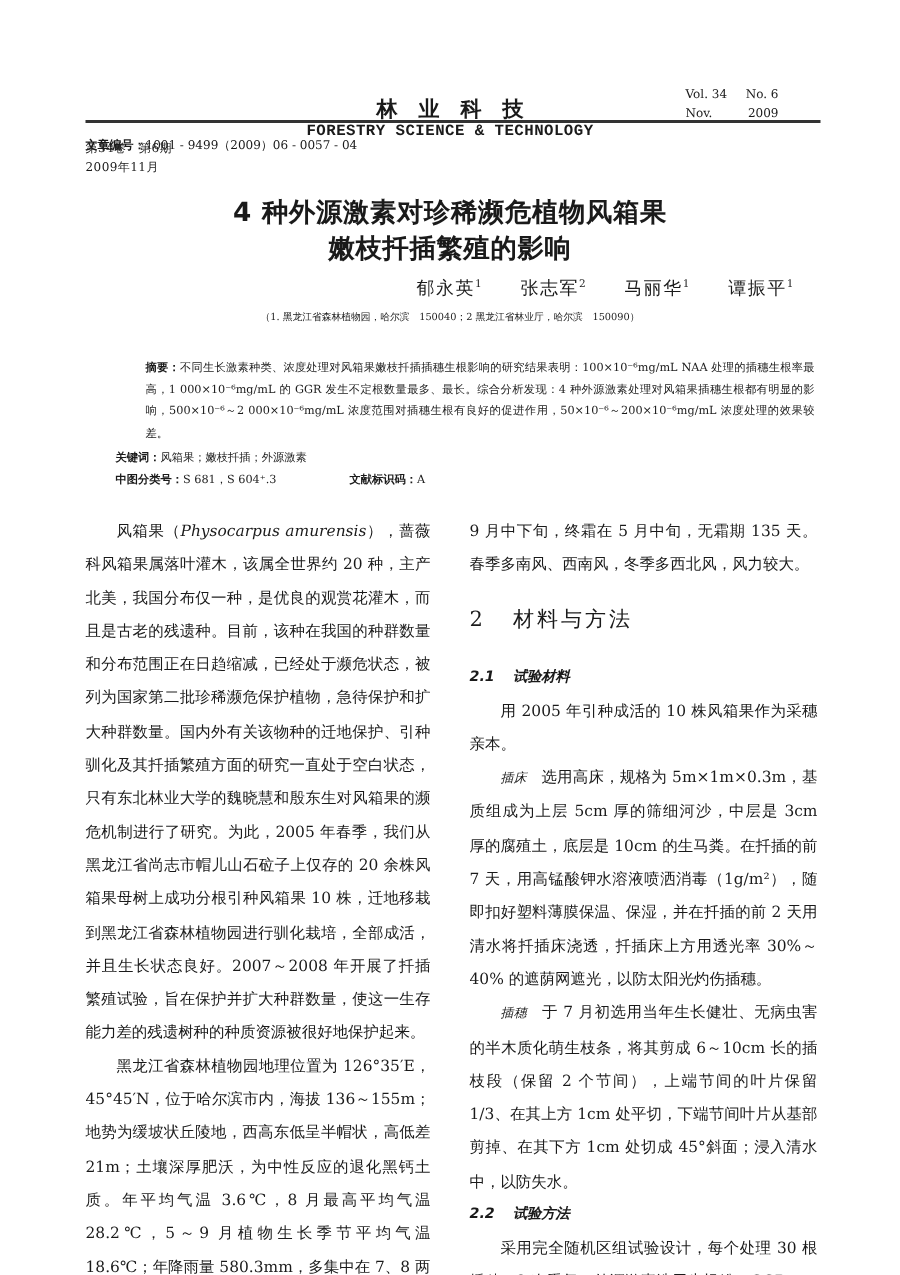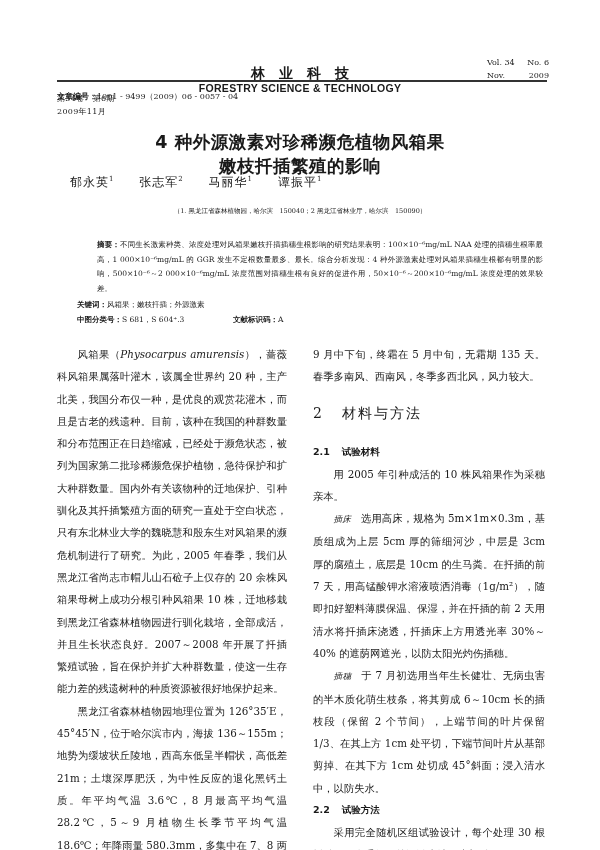--- a/index.html
+++ b/index.html
@@ -1,42 +1,42 @@
 <!DOCTYPE html>
 <html><head>
 <meta charset="utf-8">
 <style>
   html, body { margin: 0; padding: 0; background: #ffffff; }
   body { width: 600px; height: 850px; position: relative; overflow: hidden; color: #1a1a1a; font-family: "DejaVu Serif", serif; }
   .abs { position: absolute; }
   .hdr-left { left: 57px; top: 56px; font-size: 8px; line-height: 13px; letter-spacing: 0.3px; margin-top: 36px; }
-  .hdr-right { left: 487px; top: 56px; font-size: 8px; line-height: 13px; width: 62px; }
+  .hdr-right { left: 457px; top: 56px; font-size: 8px; line-height: 13px; width: 62px; }
   .hdr-right .row { display: flex; justify-content: space-between; }
   .hdr-center { left: 150px; width: 300px; top: 64px; text-align: center; }
   .hdr-cn { font-size: 14px; letter-spacing: 14px; font-weight: bold; line-height: 18px; padding-left: 14px; }
-  .hdr-en { font-size: 10.5px; font-weight: bold; line-height: 13px; letter-spacing: 0.3px; font-family: Liberation Sans, sans-serif; }
+  .hdr-en { font-size: 10.5px; font-weight: bold; line-height: 13px; letter-spacing: 0.3px; font-family: Liberation Mono, monospace; }
   .rule { left: 57px; width: 490px; top: 80px; height: 0; border-top: 2px solid #333; }
   .article-no { left: 57px; top: 91px; font-size: 8px; }
   .article-no b { font-family: "DejaVu Sans", sans-serif; }
   .title { left: 60px; width: 480px; top: 130px; text-align: center; font-family: "DejaVu Sans", sans-serif; font-size: 17.5px; line-height: 24px; font-weight: bold; letter-spacing: 0.5px; }
-  .authors { left: 60px; width: 480px; top: 174px; text-align: left; font-size: 12px; letter-spacing: 1px; }
+  .authors { left: 60px; width: 480px; top: 184px; text-align: right; font-size: 12px; letter-spacing: 1px; }
   .authors span { margin: 0 10px; }
   .authors sup { font-size: 7px; }
   .affil { left: 60px; width: 480px; top: 207px; text-align: center; font-size: 6.5px; }
   .abstract { left: 77px; width: 446px; top: 238px; font-size: 7.5px; line-height: 14.5px; text-align: justify; margin-left: 20px; }
   .lbl { font-weight: bold; font-family: "DejaVu Sans", sans-serif; }
   .meta-line { left: 77px; font-size: 7.5px; line-height: 14px; }
   .col { font-size: 10.3px; line-height: 22.3px; text-align: justify; }
   .col p { margin: 0; text-indent: 2em; }
   .col p.noind { text-indent: 0; }
   .col-left { left: 57px; width: 230px; top: 343px; }
   .col-right { left: 313px; width: 232px; top: 343px; }
   .sec-h { font-size: 14px; letter-spacing: 2px; margin: 15px 0 18px 0; line-height: 20px; }
   .sec-h .num { margin-right: 18px; }
-  .sub-h { font-weight: bold; font-family: "DejaVu Sans", sans-serif; font-size: 9.5px; line-height: 22px; }
+  .sub-h { font-weight: bold; font-family: "DejaVu Sans", sans-serif; font-size: 9.5px; line-height: 22px; font-style: italic; }
   .sub-h .num { margin-right: 12px; }
   em.kw { font-style: italic; font-size: 8.5px; margin-right: 10px; }
   .latin { font-style: italic; }
 </style>
 </head>
 <body>
 
 <div class="abs hdr-left">
   <div>第34卷　第6期</div>
   <div>2009年11月</div>

